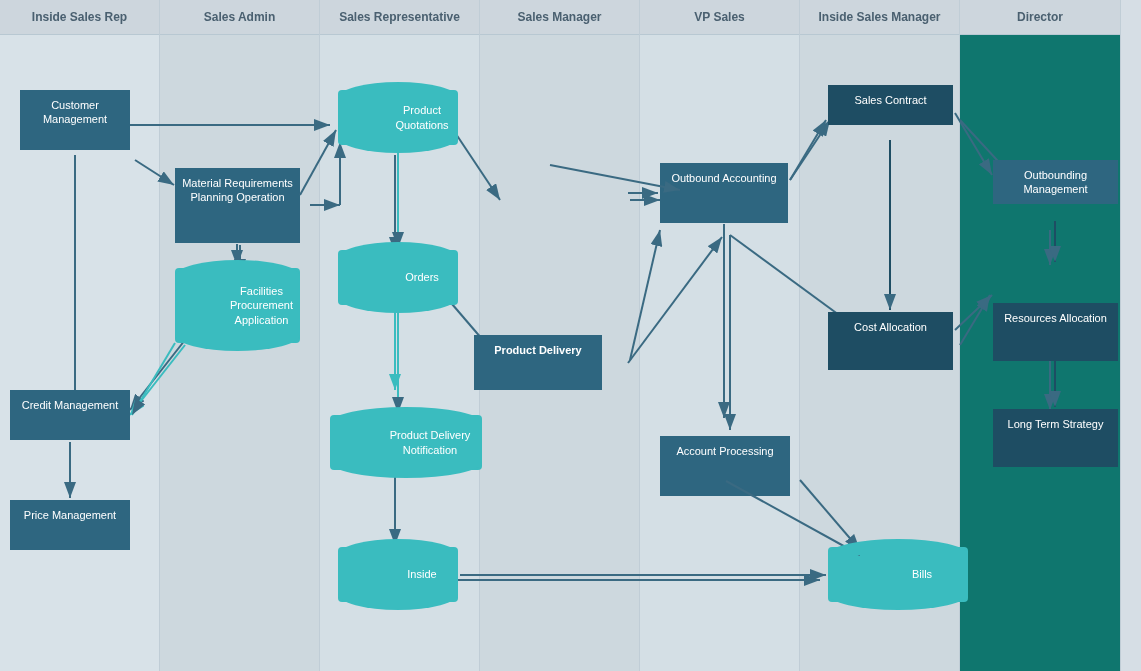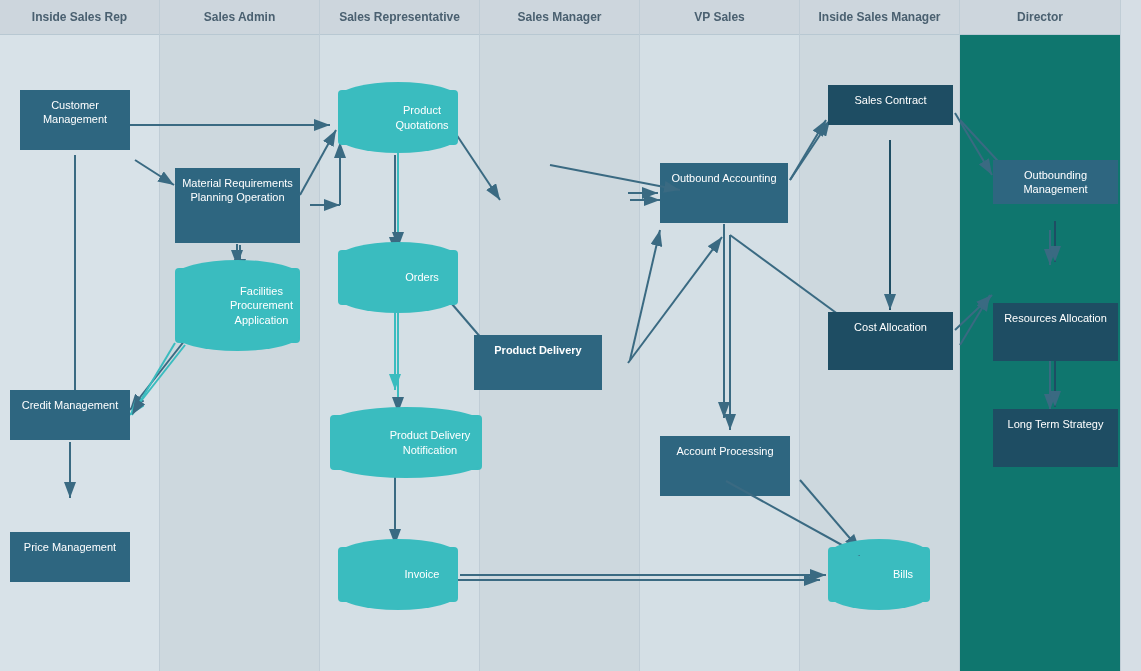--- a/index.html
+++ b/index.html
@@ -226,21 +226,21 @@
   </svg>
 
   <div class="box" style="left:20px; top:90px; width:110px; height:60px;">
     <span>Customer Management</span>
   </div>
 
   <div class="box" style="left:10px; top:390px; width:120px; height:50px;">
     <span>Credit Management</span>
   </div>
 
-  <div class="box" style="left:10px; top:500px; width:120px; height:50px;margin-top:32px;">
+  <div class="box" style="left:10px; top:500px; width:120px; height:50px;">
     <span>Price Management</span>
   </div>
 
   <div class="box" style="left:175px; top:168px; width:125px; height:75px;">
     <span>Material Requirements Planning Operation</span>
   </div>
 
   <div class="wave-box" style="left:175px; top:268px; width:125px; height:75px; border-radius:4px;">
     <span>Facilities Procurement Application</span>
   </div>
@@ -251,21 +251,21 @@
 
   <div class="wave-box" style="left:338px; top:250px; width:120px; height:55px; border-radius:4px;">
     <span>Orders</span>
   </div>
 
   <div class="wave-box" style="left:330px; top:415px; width:152px; height:55px; border-radius:4px;">
     <span>Product Delivery Notification</span>
   </div>
 
   <div class="wave-box" style="left:338px; top:547px; width:120px; height:55px; border-radius:4px;">
-    <span>Invoice</span>
+    <span>Inside</span>
   </div>
 
 
   <div class="box" style="left:474px; top:335px; width:128px; height:55px;font-weight:bold;">
     <span>Product Delivery</span>
   </div>
 
   <div class="box" style="left:660px; top:163px; width:128px; height:60px;">
     <span>Outbound Accounting</span>
   </div>
@@ -275,21 +275,21 @@
   </div>
 
   <div class="box box-dark" style="left:828px; top:85px; width:125px; height:40px;">
     <span>Sales Contract</span>
   </div>
 
   <div class="box box-dark" style="left:828px; top:312px; width:125px; height:58px;">
     <span>Cost Allocation</span>
   </div>
 
-  <div class="wave-box" style="left:828px; top:547px; width:102px; height:55px; border-radius:4px;">
+  <div class="wave-box" style="left:828px; top:547px; width:140px; height:55px; border-radius:4px;">
     <span>Bills</span>
   </div>
 
   <div class="box" style="left:993px; top:160px; width:125px; height:44px;">
     <span>Outbounding Management</span>
   </div>
 
   <div class="box box-dark" style="left:993px; top:264px; width:125px; height:58px;margin-top:39px;">
     <span>Resources Allocation</span>
   </div>

